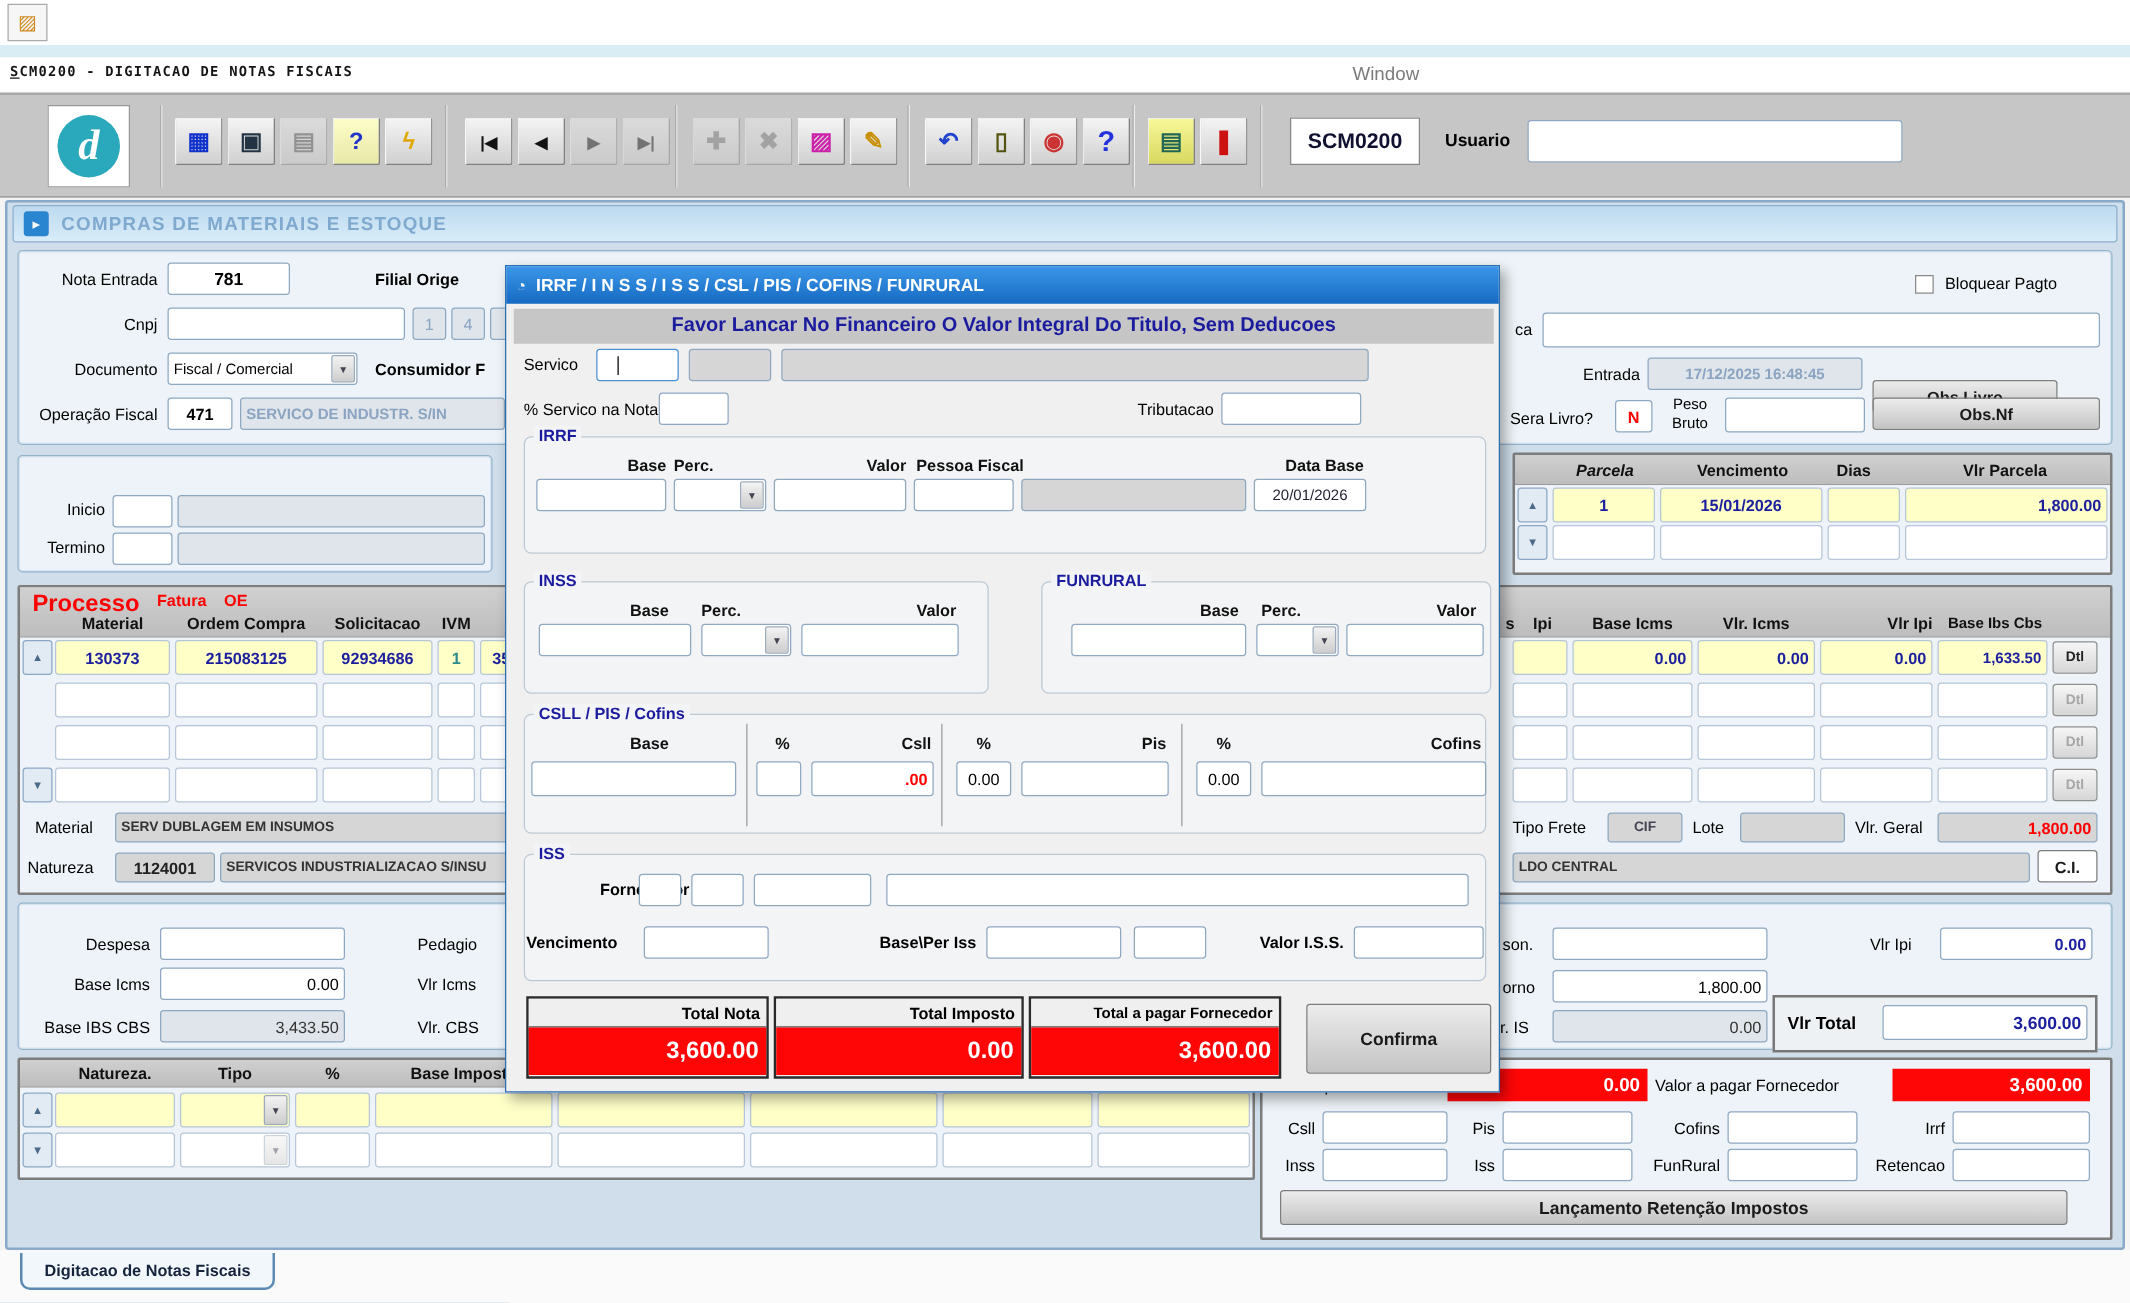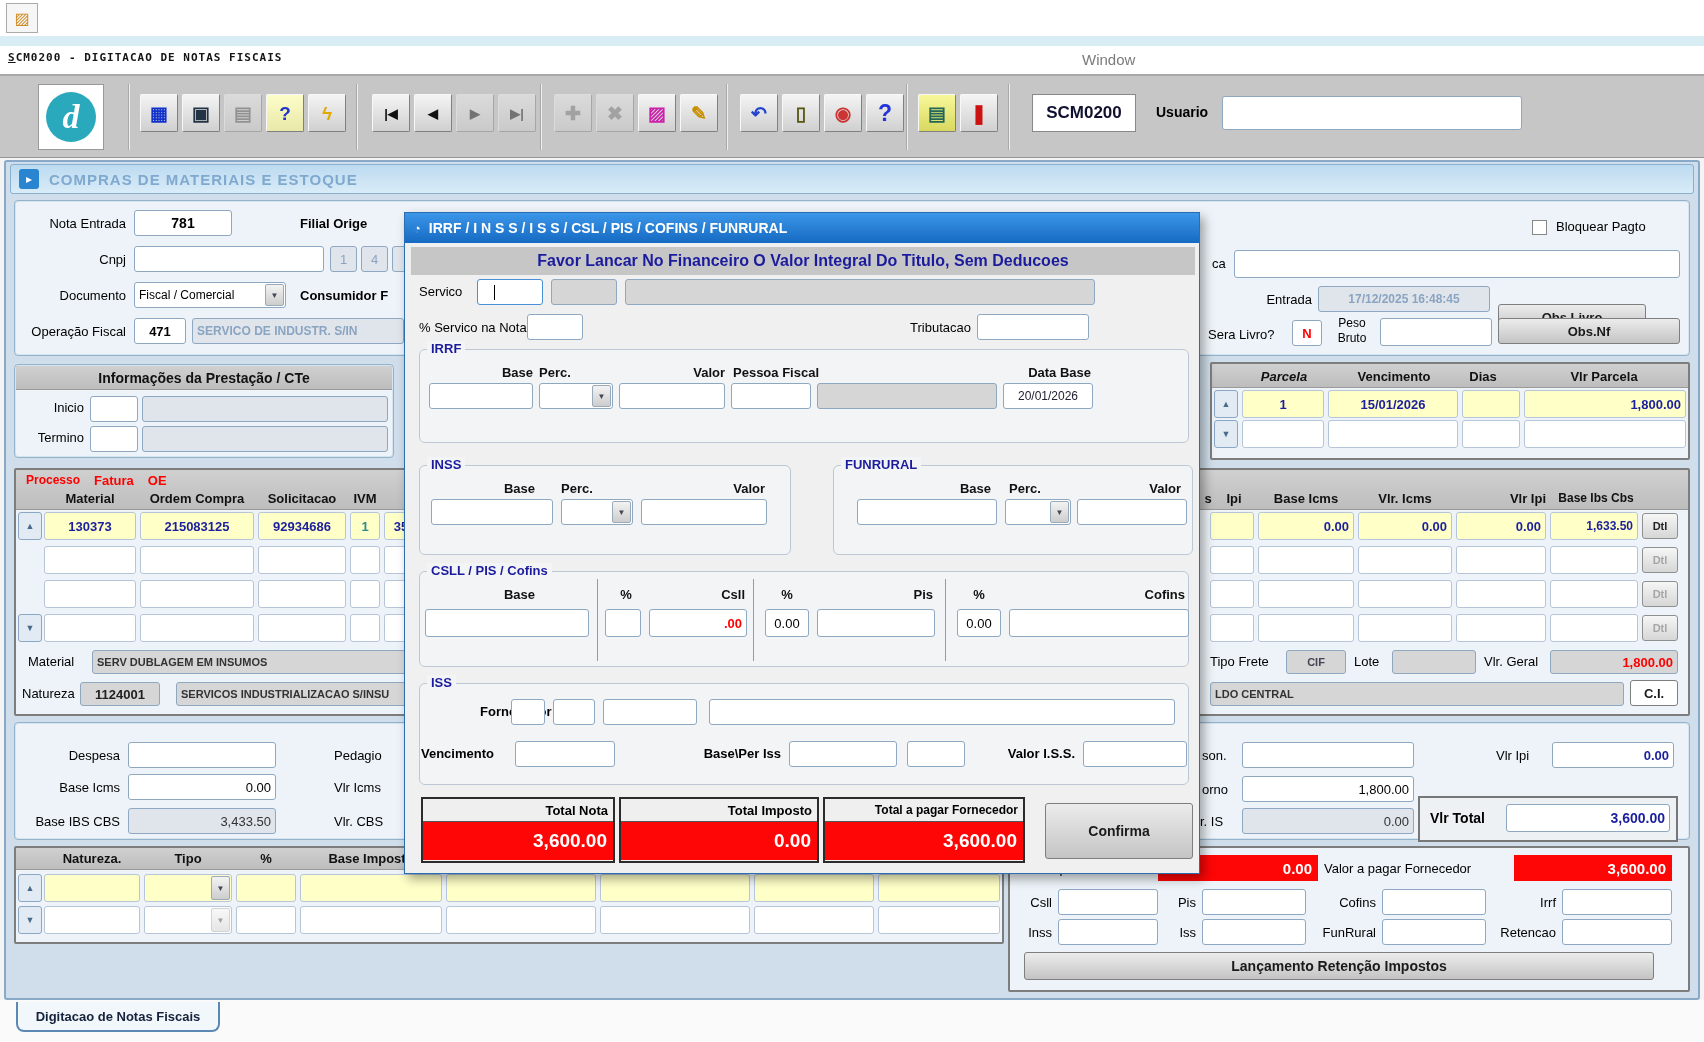--- a/index.html
+++ b/index.html
@@ -160,21 +160,20 @@
   <div class="a lb lbr" style="left:1246px;top:292px;width:66px;">Entrada</div>
   <div class="a in dis c b" style="left:1318px;top:286px;width:172px;height:26px;font-size:12px;">17/12/2025 16:48:45</div>
   <div class="a btn" style="left:1498px;top:304px;width:148px;height:26px;">Obs Livro</div>
   <div class="a lb" style="left:1208px;top:327px;">Sera Livro?</div>
   <div class="a in c red" style="left:1292px;top:320px;width:30px;height:26px;">N</div>
   <div class="a lb" style="left:1328px;top:314px;width:48px;height:34px;font-size:12px;line-height:15px;text-align:center;">Peso Bruto</div>
   <div class="a in" style="left:1380px;top:318px;width:112px;height:28px;"></div>
   <div class="a btn" style="left:1498px;top:318px;width:182px;height:26px;">Obs.Nf</div>
 
   <div class="a panel" style="left:14px;top:364px;width:380px;height:94px;"></div>
-  <div class="a hdrbar h" style="left:16px;top:366px;width:376px;height:24px;font-size:14px;">Informações da Prestação / CTe</div>
   <div class="a lb lbr" style="left:20px;top:400px;width:64px;">Inicio</div>
   <div class="a in" style="left:90px;top:396px;width:48px;height:26px;"></div>
   <div class="a in dis" style="left:142px;top:396px;width:246px;height:26px;"></div>
   <div class="a lb lbr" style="left:12px;top:430px;width:72px;">Termino</div>
   <div class="a in" style="left:90px;top:426px;width:48px;height:26px;"></div>
   <div class="a in dis" style="left:142px;top:426px;width:246px;height:26px;"></div>
 
   <div class="a dkpanel" style="left:1210px;top:362px;width:480px;height:98px;"></div>
   <div class="a hdrbar" style="left:1212px;top:364px;width:476px;height:24px;"></div>
   <div class="a h" style="left:1244px;top:368px;width:80px;height:16px;font-style:italic;">Parcela</div>
@@ -188,21 +187,21 @@
   <div class="a cell y" style="left:1462px;top:390px;width:58px;height:28px;"></div>
   <div class="a cell y r navy" style="left:1524px;top:390px;width:162px;height:28px;">1,800.00</div>
   <div class="a cell" style="left:1242px;top:420px;width:82px;height:28px;"></div>
   <div class="a cell" style="left:1328px;top:420px;width:130px;height:28px;"></div>
   <div class="a cell" style="left:1462px;top:420px;width:58px;height:28px;"></div>
   <div class="a cell" style="left:1524px;top:420px;width:162px;height:28px;"></div>
 
   <div class="a dkpanel" style="left:14px;top:468px;width:1676px;height:248px;"></div>
   <div class="a hdrbar" style="left:16px;top:470px;width:1672px;height:40px;"></div>
   <div class="a" style="left:26px;top:473px;display:flex;gap:14px;">
-    <span class="red" style="font-size:12px;">Processo</span>
+    <span class="red" style="font-size:19px;">Processo</span>
     <span class="red" style="font-size:13px;">Fatura</span>
     <span class="red" style="font-size:13px;">OE</span>
   </div>
   <div class="a h" style="left:44px;top:490px;width:92px;height:16px;">Material</div>
   <div class="a h" style="left:140px;top:490px;width:114px;height:16px;">Ordem Compra</div>
   <div class="a h" style="left:258px;top:490px;width:88px;height:16px;">Solicitacao</div>
   <div class="a h" style="left:348px;top:490px;width:34px;height:16px;">IVM</div>
   <div class="a h" style="left:1202px;top:490px;width:12px;height:16px;">s</div>
   <div class="a h" style="left:1216px;top:490px;width:36px;height:16px;">Ipi</div>
   <div class="a h" style="left:1258px;top:490px;width:96px;height:16px;">Base Icms</div>
@@ -262,21 +261,21 @@
 
   <div class="a lb" style="left:28px;top:654px;">Material</div>
   <div class="a in dis2 b" style="left:92px;top:650px;width:1104px;height:24px;font-size:11px;color:#333;">SERV DUBLAGEM EM INSUMOS</div>
   <div class="a lb" style="left:1210px;top:654px;">Tipo Frete</div>
   <div class="a in dis2 c b" style="left:1286px;top:650px;width:60px;height:24px;font-size:11px;color:#445;">CIF</div>
   <div class="a lb" style="left:1354px;top:654px;">Lote</div>
   <div class="a in dis2" style="left:1392px;top:650px;width:84px;height:24px;"></div>
   <div class="a lb" style="left:1484px;top:654px;">Vlr. Geral</div>
   <div class="a in dis2 r red" style="left:1550px;top:650px;width:128px;height:24px;">1,800.00</div>
   <div class="a lb" style="left:22px;top:686px;">Natureza</div>
-  <div class="a in dis2 c b" style="left:80px;top:682px;width:80px;height:24px;font-size:13px;color:#222;">1124001</div>
+  <div class="a in dis2 c b" style="left:92px;top:682px;width:80px;height:24px;font-size:13px;color:#222;">1124001</div>
   <div class="a in dis2 b" style="left:176px;top:682px;width:1020px;height:24px;font-size:11px;color:#333;">SERVICOS INDUSTRIALIZACAO S/INSU</div>
   <div class="a in dis2 b" style="left:1210px;top:682px;width:414px;height:24px;font-size:11px;color:#333;">LDO CENTRAL</div>
   <div class="a btn" style="left:1630px;top:680px;width:48px;height:26px;background:#fff;">C.I.</div>
 
   <div class="a panel" style="left:14px;top:722px;width:1676px;height:118px;"></div>
   <div class="a lb lbr" style="left:30px;top:748px;width:90px;">Despesa</div>
   <div class="a in" style="left:128px;top:742px;width:148px;height:26px;"></div>
   <div class="a lb" style="left:334px;top:748px;">Pedagio</div>
   <div class="a lb lbr" style="left:30px;top:780px;width:90px;">Base Icms</div>
   <div class="a in r" style="left:128px;top:774px;width:148px;height:26px;">0.00</div>

